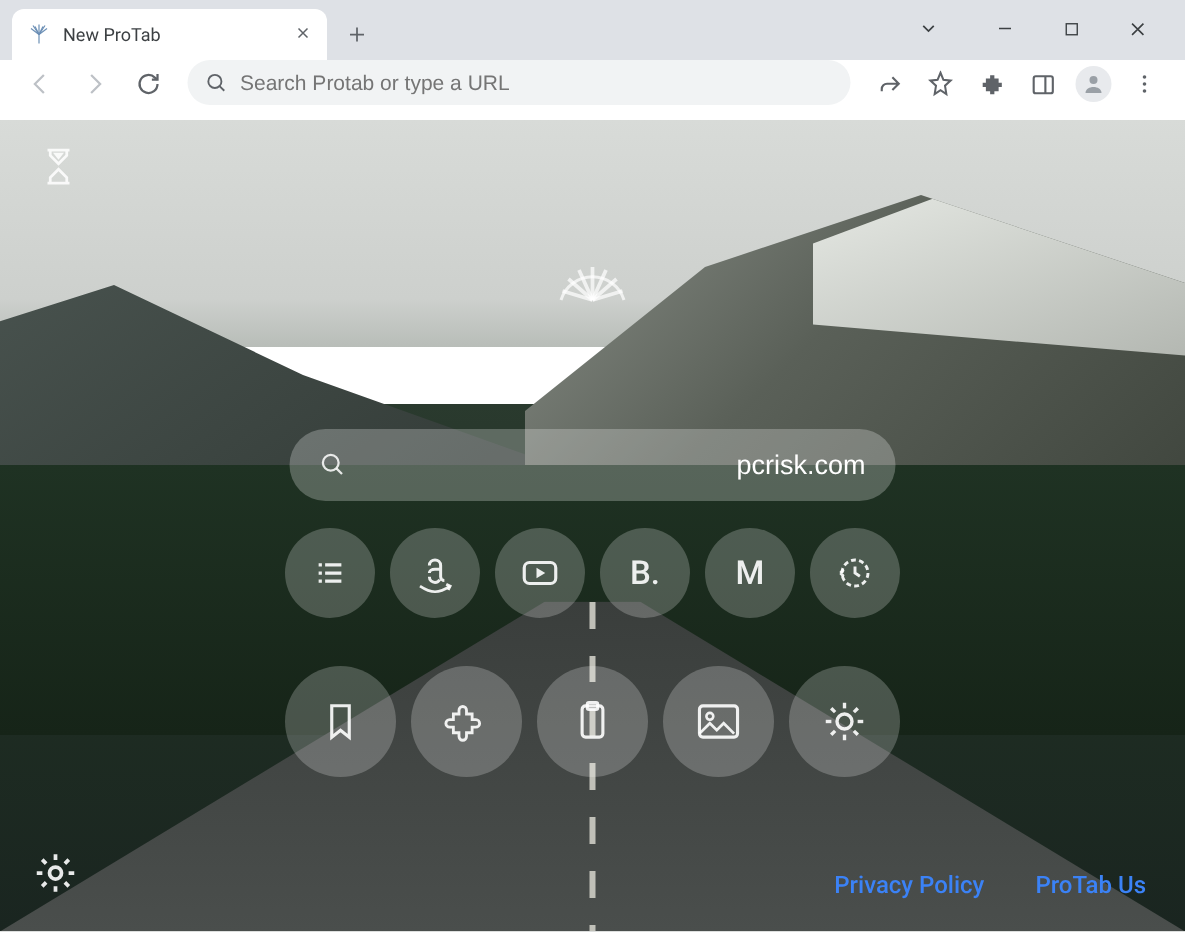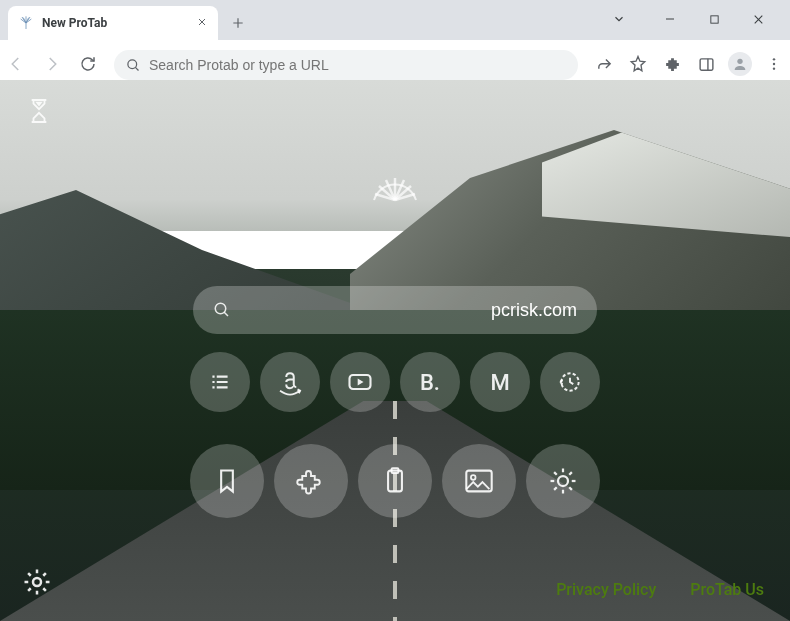--- a/index.html
+++ b/index.html
@@ -17,21 +17,20 @@
   height: 80px;
   background: #dee1e6;
   display: flex;
   flex-direction: column;
 }
 .tab-bar {
   height: 40px;
   display: flex;
   align-items: flex-end;
   padding: 0 8px;
-  font-weight: bold;
 }
 .tab {
   background: #fff;
   height: 34px;
   width: 210px;
   border-radius: 8px 8px 0 0;
   display: flex;
   align-items: center;
   padding: 0 10px;
   font-size: 12px;
@@ -70,22 +69,22 @@
 .chevron-btn {
   width: 30px; height: 30px;
   display: flex; align-items: center; justify-content: center;
   color: #3c4043; margin-right: 12px;
 }
 
 .addr-bar {
   background: #fff;
   height: 40px;
   display: flex;
-  align-items: flex-end;
-  padding: 0 0;
+  align-items: flex-start;
+  padding: 0 11px;
   gap: 4px;
 }
 .nav-btn {
   width: 32px; height: 32px;
   display: flex; align-items: center; justify-content: center;
   color: #5f6368; cursor: pointer; border-radius: 50%;
 }
 .nav-btn.disabled { color: #bdc1c6; }
 .omnibox {
   flex: 1;
@@ -228,21 +227,21 @@
   cursor: pointer;
 }
 
 
 .footer-links {
   position: absolute;
   bottom: 22px; right: 26px;
   display: flex; gap: 34px;
 }
 .footer-links a {
-  color: #4d7c0f; text-decoration: none;
+  color: #3b82f6; text-decoration: none;
   font-size: 16px; font-weight: 500;
   cursor: pointer;
 }
 
 
 .letter-icon { font-size: 22px; font-weight: 500; }
 </style>
 </head>
 <body>
 

